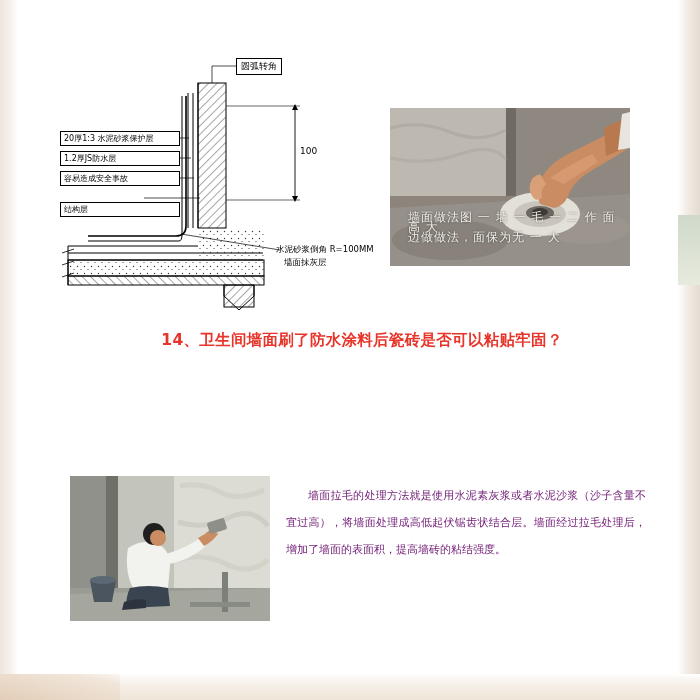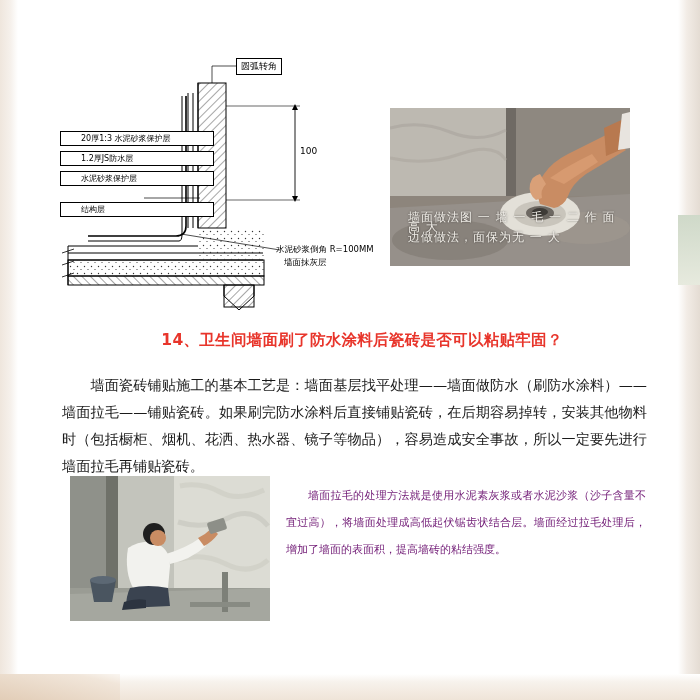--- a/index.html
+++ b/index.html
@@ -74,21 +74,21 @@
     white-space: nowrap;
     font-family: "DejaVu Sans", "Liberation Sans", sans-serif;
   }
   .cad-box {
     position: absolute;
     border: 1px solid #000;
     background: #fff;
     font-size: 8px;
     line-height: 13px;
     height: 13px;
-    padding: 0 20px;
+    padding: 0 3px;
     white-space: nowrap;
     color: #000;
   }
   
   .photo-floor {
     position: absolute;
     left: 390px; top: 78px;
     width: 240px; height: 158px;
     overflow: hidden;
     background: #8e8a86;
@@ -220,21 +220,21 @@
         <line x1="164" y1="35" x2="164" y2="18" stroke="#000" stroke-width="0.7"></line>
         <line x1="164" y1="18" x2="196" y2="18" stroke="#000" stroke-width="0.7"></line>
 
         <line x1="133" y1="186" x2="232" y2="202" stroke="#000" stroke-width="0.7"></line>
       </svg>
 
       <div class="cad-label" style="left:188px; top:10px; border:1px solid #000; background:#fff; padding:1px 4px; font-size:9px;">圆弧转角</div>
 
       <div class="cad-box" style="left:12px; top:83px; width:112px;">20厚1:3 水泥砂浆保护层</div>
       <div class="cad-box" style="left:12px; top:103px; width:112px;">1.2厚JS防水层</div>
-      <div class="cad-box" style="left:12px; top:123px; width:112px;">水泥砂浆保护层</div>
+      <div class="cad-box" style="left:12px; top:123px; width:112px;">容易造成安全事故</div>
       <div class="cad-box" style="left:12px; top:154px; width:112px;">结构层</div>
 
       <div class="cad-label" style="left:252px; top:98px; font-size:9px;">100</div>
 
       <div class="cad-label" style="left:228px; top:196px;">水泥砂浆倒角 R=100MM</div>
       <div class="cad-label" style="left:236px; top:209px;">墙面抹灰层</div>
     </div>
 
     <div class="photo-floor">
       <svg width="240" height="158" viewBox="0 0 240 158">
@@ -271,21 +271,20 @@
       </svg>
       <div class="cap">
         <div>墙面做法图 一 墙 一 毛 一 二 作 面 高 大</div>
         <div>边做做法，面保为无 一 大</div>
       </div>
     </div>
   </div>
 
   <div class="heading">14、卫生间墙面刷了防水涂料后瓷砖是否可以粘贴牢固？</div>
 
-  <div class="para1">墙面瓷砖铺贴施工的基本工艺是：墙面基层找平处理——墙面做防水（刷防水涂料）——墙面拉毛——铺贴瓷砖。如果刷完防水涂料后直接铺贴瓷砖，在后期容易掉转，安装其他物料时（包括橱柜、烟机、花洒、热水器、镜子等物品），容易造成安全事故，所以一定要先进行墙面拉毛再铺贴瓷砖。</div>
 
   <div class="photo-worker">
     <svg width="200" height="145" viewBox="0 0 200 145">
 
       <rect x="0" y="0" width="200" height="145" fill="#b6b8b0"></rect>
       <rect x="0" y="0" width="200" height="118" fill="#c3c4bc"></rect>
 
       <rect x="104" y="0" width="96" height="126" fill="#dcdcd4"></rect>
       <rect x="104" y="0" width="96" height="126" fill="url(#none)"></rect>
       <path d="M110 10 q22 -4 40 6 t44 -2" stroke="#cfcfc6" stroke-width="5" fill="none" opacity=".8"></path>

